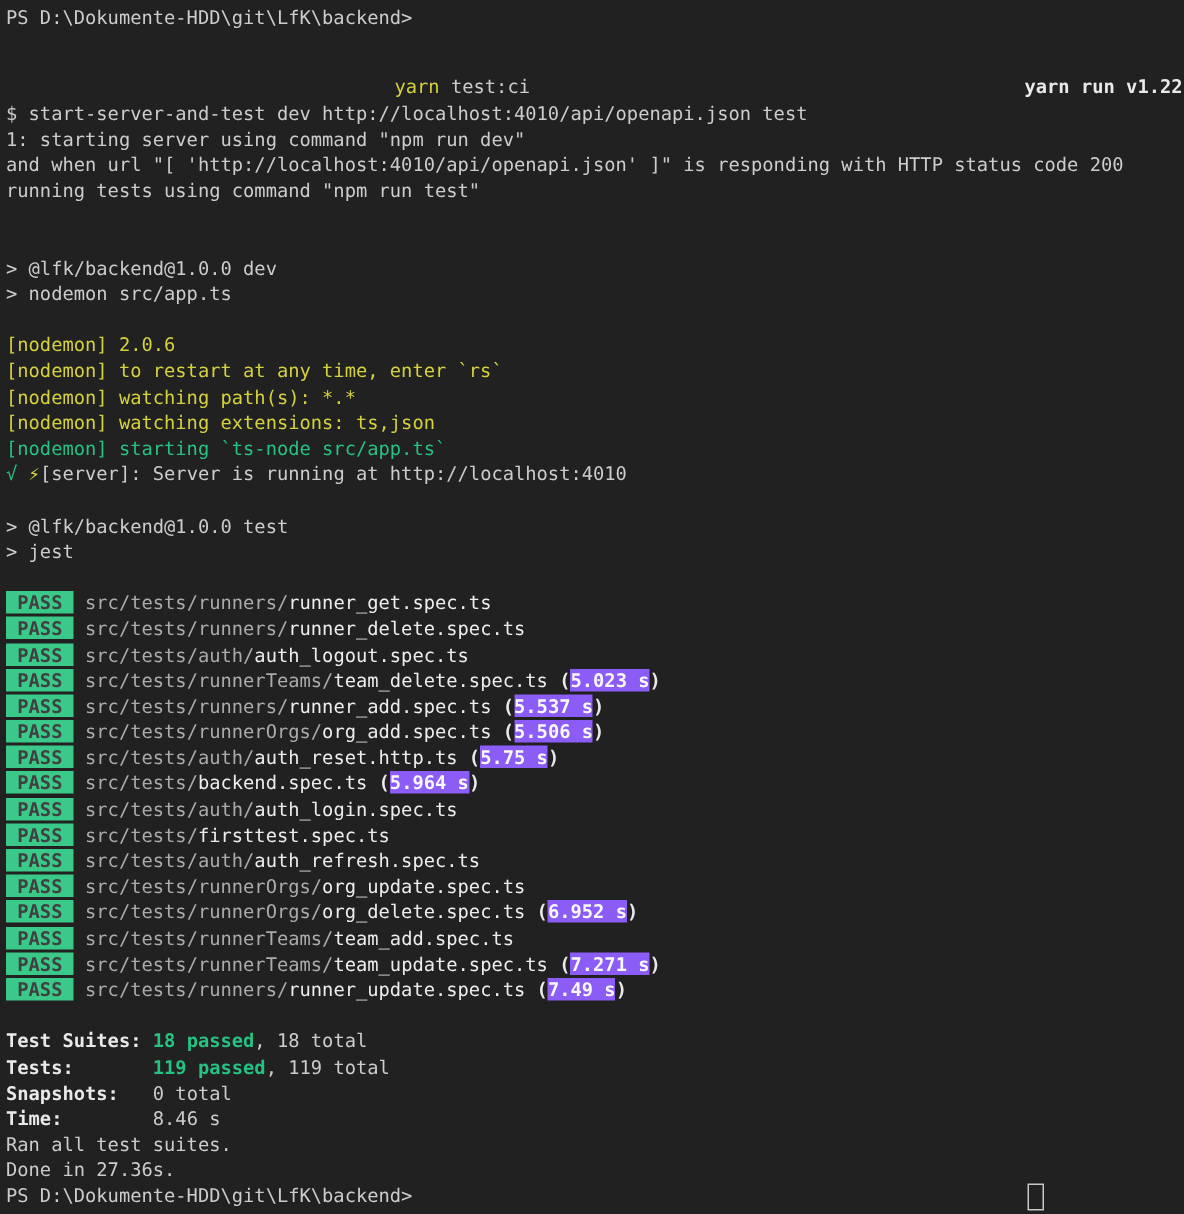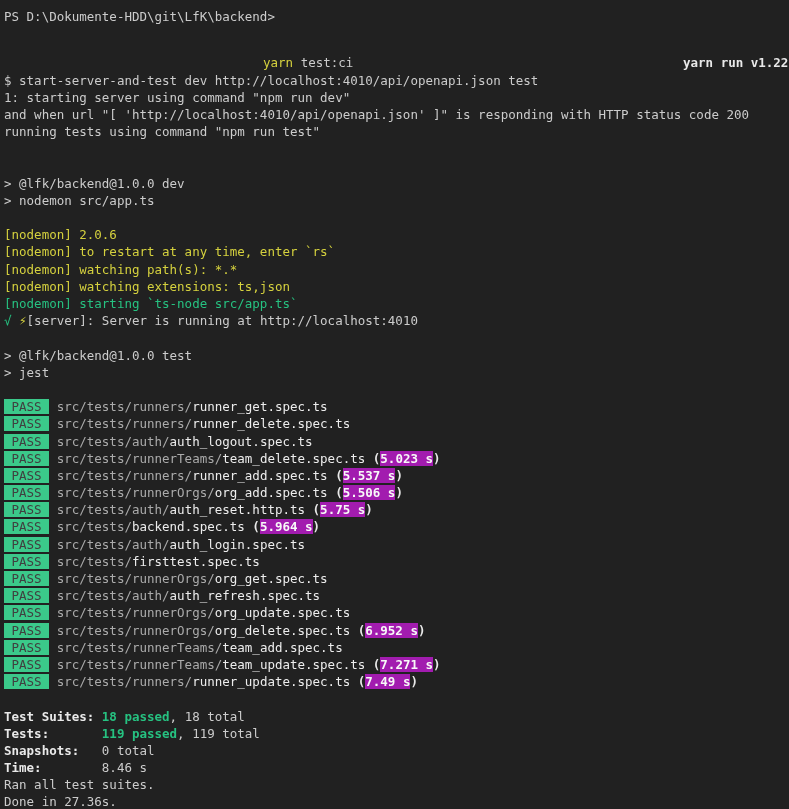--- a/index.html
+++ b/index.html
@@ -2,41 +2,41 @@
 <html><head>
 <meta charset="utf-8">
 <style>
   html,body{margin:0;padding:0;background:#212121;}
   .terminal{
     position:relative;
     width:789px;height:809px;
     background:#212121;
     overflow:hidden;
     box-sizing:border-box;
-    padding:8px 0 0 4px;
+    padding:3px 0 0 4px;
     font-family:"DejaVu Sans Mono","DejaVu Sans",monospace;
     font-size:12.5px;
     line-height:17.2px;
     color:#cccccc;
     cursor:text;
   }
   .line{
     position:relative;
     height:17.2px;
     white-space:pre;
   }
   .fg{color:#cccccc;}
   .b{color:#e9e9e9;font-weight:bold;}
   .y{color:#d5d13e;}
   .g{color:#26c281;}
   .gb{color:#26c281;font-weight:bold;}
   .dim{color:#ababab;}
   .f{color:#ededed;font-weight:normal;}
-  .badge{background:#3bc98a;color:#404040;font-weight:normal;}
-  .rt{background:#a21caf;color:#f8f8f8;font-weight:bold;}
+  .badge{background:#3bc98a;color:#404040;font-weight:bold;}
+  .rt{background:#8b5cf6;color:#f8f8f8;font-weight:bold;}
   .abs{position:absolute;top:0;white-space:pre;}
   .cursor{
     position:absolute;top:1px;
     width:9px;height:16px;
     border:1px solid #c8c8c8;
     background:transparent;
   }
 </style>
 </head>
 <body>
@@ -67,21 +67,20 @@
     <div class="line"><span class="badge"> PASS </span><span class="fg"> </span><span class="dim">src/tests/runners/</span><span class="f">runner_get.spec.ts</span></div>
     <div class="line"><span class="badge"> PASS </span><span class="fg"> </span><span class="dim">src/tests/runners/</span><span class="f">runner_delete.spec.ts</span></div>
     <div class="line"><span class="badge"> PASS </span><span class="fg"> </span><span class="dim">src/tests/auth/</span><span class="f">auth_logout.spec.ts</span></div>
     <div class="line"><span class="badge"> PASS </span><span class="fg"> </span><span class="dim">src/tests/runnerTeams/</span><span class="f">team_delete.spec.ts</span><span class="b"> (</span><span class="rt">5.023 s</span><span class="b">)</span></div>
     <div class="line"><span class="badge"> PASS </span><span class="fg"> </span><span class="dim">src/tests/runners/</span><span class="f">runner_add.spec.ts</span><span class="b"> (</span><span class="rt">5.537 s</span><span class="b">)</span></div>
     <div class="line"><span class="badge"> PASS </span><span class="fg"> </span><span class="dim">src/tests/runnerOrgs/</span><span class="f">org_add.spec.ts</span><span class="b"> (</span><span class="rt">5.506 s</span><span class="b">)</span></div>
     <div class="line"><span class="badge"> PASS </span><span class="fg"> </span><span class="dim">src/tests/auth/</span><span class="f">auth_reset.http.ts</span><span class="b"> (</span><span class="rt">5.75 s</span><span class="b">)</span></div>
     <div class="line"><span class="badge"> PASS </span><span class="fg"> </span><span class="dim">src/tests/</span><span class="f">backend.spec.ts</span><span class="b"> (</span><span class="rt">5.964 s</span><span class="b">)</span></div>
     <div class="line"><span class="badge"> PASS </span><span class="fg"> </span><span class="dim">src/tests/auth/</span><span class="f">auth_login.spec.ts</span></div>
     <div class="line"><span class="badge"> PASS </span><span class="fg"> </span><span class="dim">src/tests/</span><span class="f">firsttest.spec.ts</span></div>
-    <div class="line"><span class="badge"> PASS </span><span class="fg"> </span><span class="dim">src/tests/runnerOrgs/</span><span class="f">org_get.spec.ts</span></div>
     <div class="line"><span class="badge"> PASS </span><span class="fg"> </span><span class="dim">src/tests/auth/</span><span class="f">auth_refresh.spec.ts</span></div>
     <div class="line"><span class="badge"> PASS </span><span class="fg"> </span><span class="dim">src/tests/runnerOrgs/</span><span class="f">org_update.spec.ts</span></div>
     <div class="line"><span class="badge"> PASS </span><span class="fg"> </span><span class="dim">src/tests/runnerOrgs/</span><span class="f">org_delete.spec.ts</span><span class="b"> (</span><span class="rt">6.952 s</span><span class="b">)</span></div>
     <div class="line"><span class="badge"> PASS </span><span class="fg"> </span><span class="dim">src/tests/runnerTeams/</span><span class="f">team_add.spec.ts</span></div>
     <div class="line"><span class="badge"> PASS </span><span class="fg"> </span><span class="dim">src/tests/runnerTeams/</span><span class="f">team_update.spec.ts</span><span class="b"> (</span><span class="rt">7.271 s</span><span class="b">)</span></div>
     <div class="line"><span class="badge"> PASS </span><span class="fg"> </span><span class="dim">src/tests/runners/</span><span class="f">runner_update.spec.ts</span><span class="b"> (</span><span class="rt">7.49 s</span><span class="b">)</span></div>
     <div class="line"></div>
     <div class="line"><span class="b">Test Suites: </span><span class="gb">18 passed</span><span class="fg">, 18 total</span></div>
     <div class="line"><span class="b">Tests:       </span><span class="gb">119 passed</span><span class="fg">, 119 total</span></div>
     <div class="line"><span class="b">Snapshots:   </span><span class="fg">0 total</span></div>

